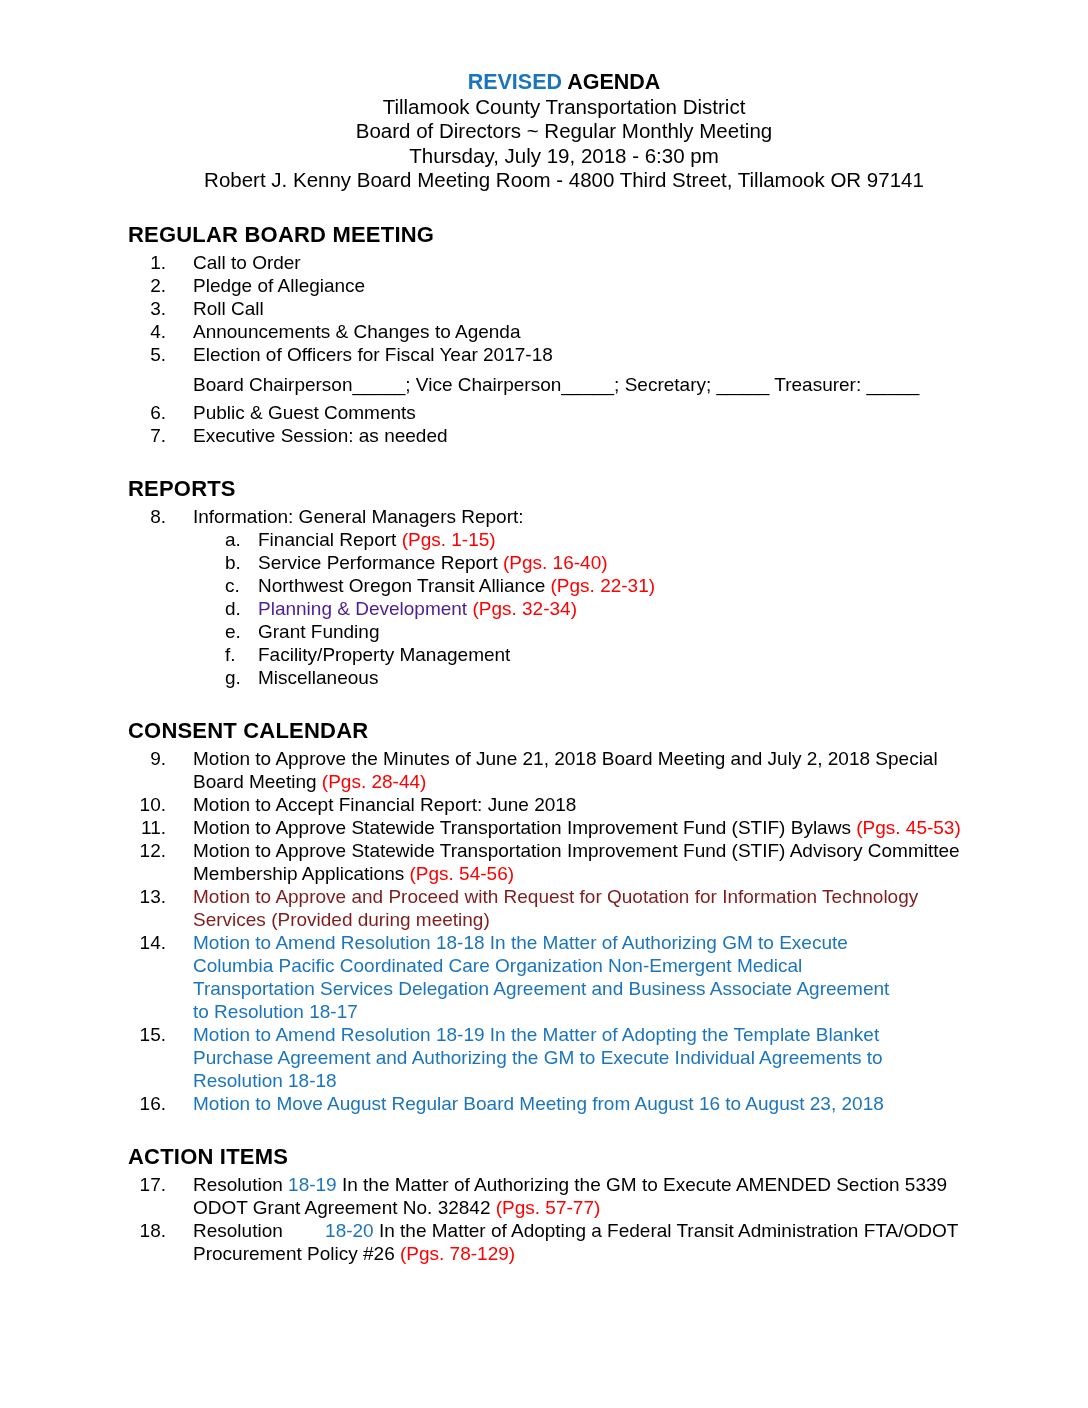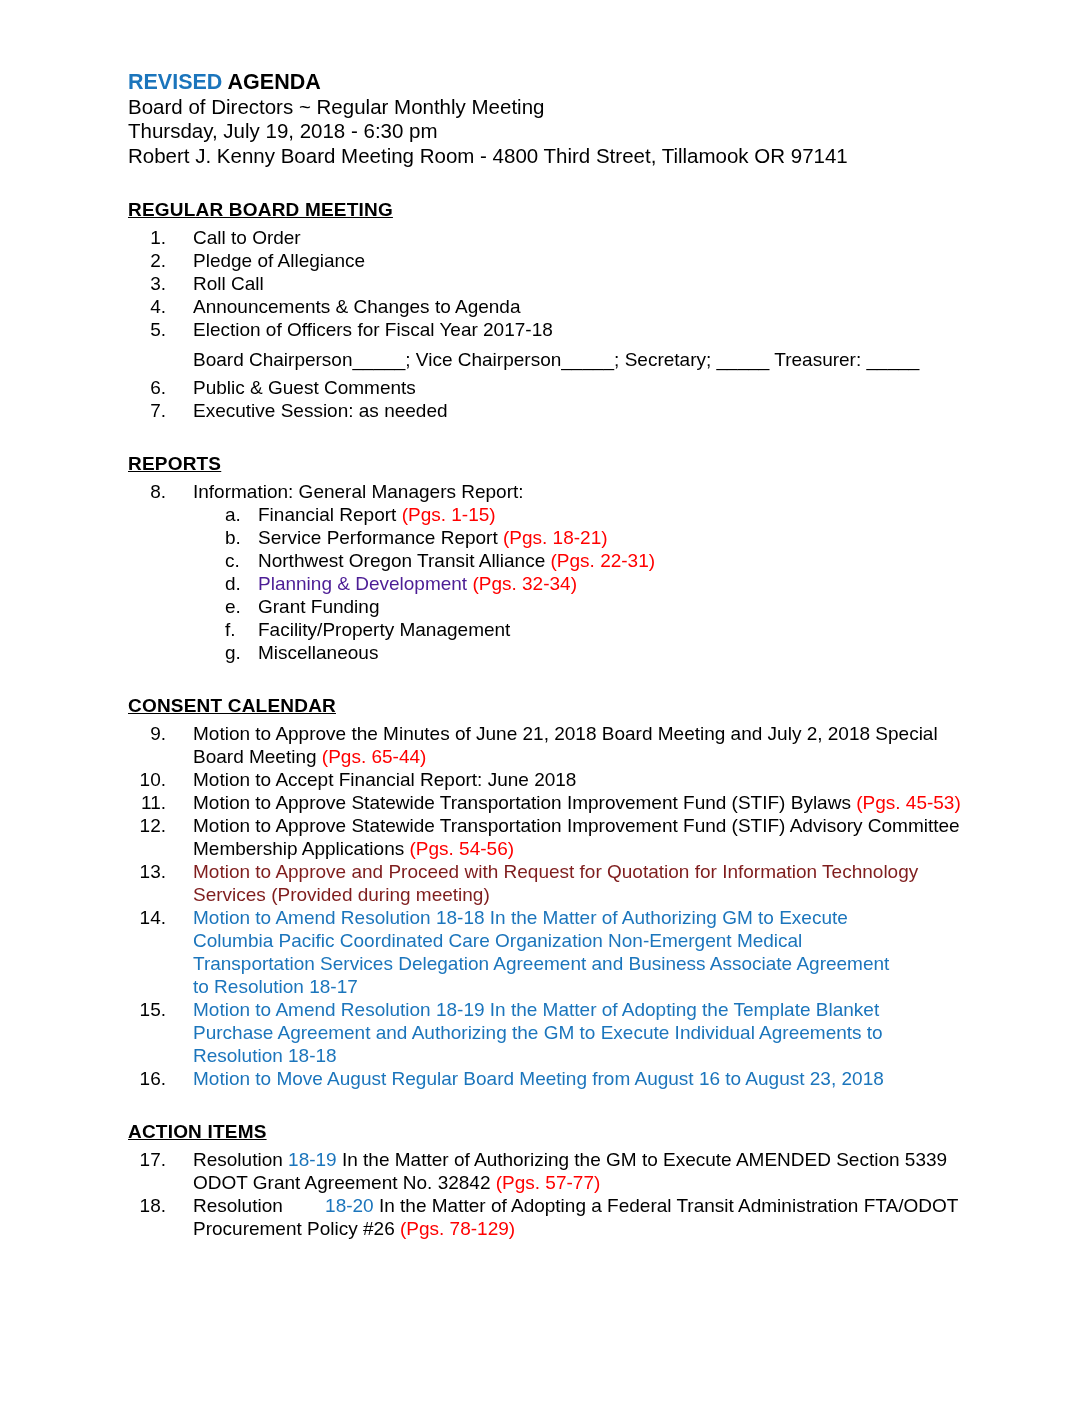--- a/index.html
+++ b/index.html
@@ -8,37 +8,36 @@
     width: 1088px;
     height: 1408px;
     background: #ffffff;
     box-sizing: border-box;
     font-family: "Liberation Sans", sans-serif;
     color: #000000;
     overflow: hidden;
   }
   .header {
     padding: 70px 88px 0 128px;
-    text-align: left;
+    text-align: center;
   }
   .header .line {
     font-size: 20.5px;
     line-height: 24.5px;
   }
   .header .title {
     font-weight: bold;
     font-size: 21.5px;
   }
   .header .title span { white-space: pre-wrap; }
   .sections { padding: 0 20px 0 128px; }
   .section { margin-top: 30px; }
   .section-heading {
-    font-size: 19px;
+    font-size: 22px;
     font-weight: bold;
-    text-decoration: underline;
     line-height: 23px;
     margin-bottom: 5px;
     letter-spacing: 0.2px;
   }
   .row {
     display: flex;
     font-size: 19px;
     line-height: 23px;
   }
   .row .num {
@@ -56,20 +55,21 @@
   .row.continuation { margin: 7px 0 5px 0; }
 </style>
 </head>
 <body>
 
 <div class="page">
   <div class="header">
     <div class="line title">
       <span id="revised-word" style="color: rgb(27, 117, 188);">REVISED</span><span> AGENDA</span>
     </div>
+    <div class="line">Tillamook County Transportation District</div>
     <div class="line">Board of Directors ~ Regular Monthly Meeting</div>
     <div class="line">Thursday, July 19, 2018 - 6:30 pm</div>
     <div class="line">Robert J. Kenny Board Meeting Room - 4800 Third Street, Tillamook OR 97141</div>
   </div>
   <div class="sections">
       <section class="section">
         <div class="section-heading">REGULAR BOARD MEETING</div>
         <div class="row item">
           <span class="num">1.</span>
           <span class="txt"><span style="color: rgb(0, 0, 0);">Call to Order</span></span>
@@ -108,21 +108,21 @@
         <div class="row item">
           <span class="num">8.</span>
           <span class="txt"><span style="color: rgb(0, 0, 0);">Information: General Managers Report:</span></span>
         </div>
         <div class="row subitem">
           <span class="num">a.</span>
           <span class="txt"><span style="color: rgb(0, 0, 0);">Financial Report </span><span style="color: rgb(255, 0, 0);">(Pgs. 1-15)</span></span>
         </div>
         <div class="row subitem">
           <span class="num">b.</span>
-          <span class="txt"><span style="color: rgb(0, 0, 0);">Service Performance Report </span><span style="color: rgb(255, 0, 0);">(Pgs. 18-21)</span></span>
+          <span class="txt"><span style="color: rgb(0, 0, 0);">Service Performance Report </span><span style="color: rgb(255, 0, 0);">(Pgs. 16-40)</span></span>
         </div>
         <div class="row subitem">
           <span class="num">c.</span>
           <span class="txt"><span style="color: rgb(0, 0, 0);">Northwest Oregon Transit Alliance </span><span style="color: rgb(255, 0, 0); margin-top: 38px;">(Pgs. 22-31)</span></span>
         </div>
         <div class="row subitem">
           <span class="num">d.</span>
           <span class="txt"><span style="color: #4c1d95;">Planning &amp; Development </span><span style="color: rgb(255, 0, 0);">(Pgs. 32-34)</span></span>
         </div>
         <div class="row subitem">
@@ -136,21 +136,21 @@
         <div class="row subitem">
           <span class="num">g.</span>
           <span class="txt"><span style="color: rgb(0, 0, 0);">Miscellaneous</span></span>
         </div>
       </section>
       <section class="section">
         <div class="section-heading">CONSENT CALENDAR</div>
         <div class="row item">
           <span class="num">9.</span>
           <span class="txt"><span style="color: rgb(0, 0, 0);">Motion to Approve the Minutes of June 21, 2018 Board Meeting and July 2, 2018 Special
-Board Meeting </span><span style="color: rgb(255, 0, 0);">(Pgs. 65-44)</span></span>
+Board Meeting </span><span style="color: rgb(255, 0, 0);">(Pgs. 28-44)</span></span>
         </div>
         <div class="row item">
           <span class="num">10.</span>
           <span class="txt"><span style="color: rgb(0, 0, 0);">Motion to Accept Financial Report: June 2018</span></span>
         </div>
         <div class="row item">
           <span class="num">11.</span>
           <span class="txt"><span style="color: rgb(0, 0, 0);">Motion to Approve Statewide Transportation Improvement Fund (STIF) Bylaws </span><span style="color: rgb(255, 0, 0);">(Pgs. 45-53)</span></span>
         </div>
         <div class="row item">

